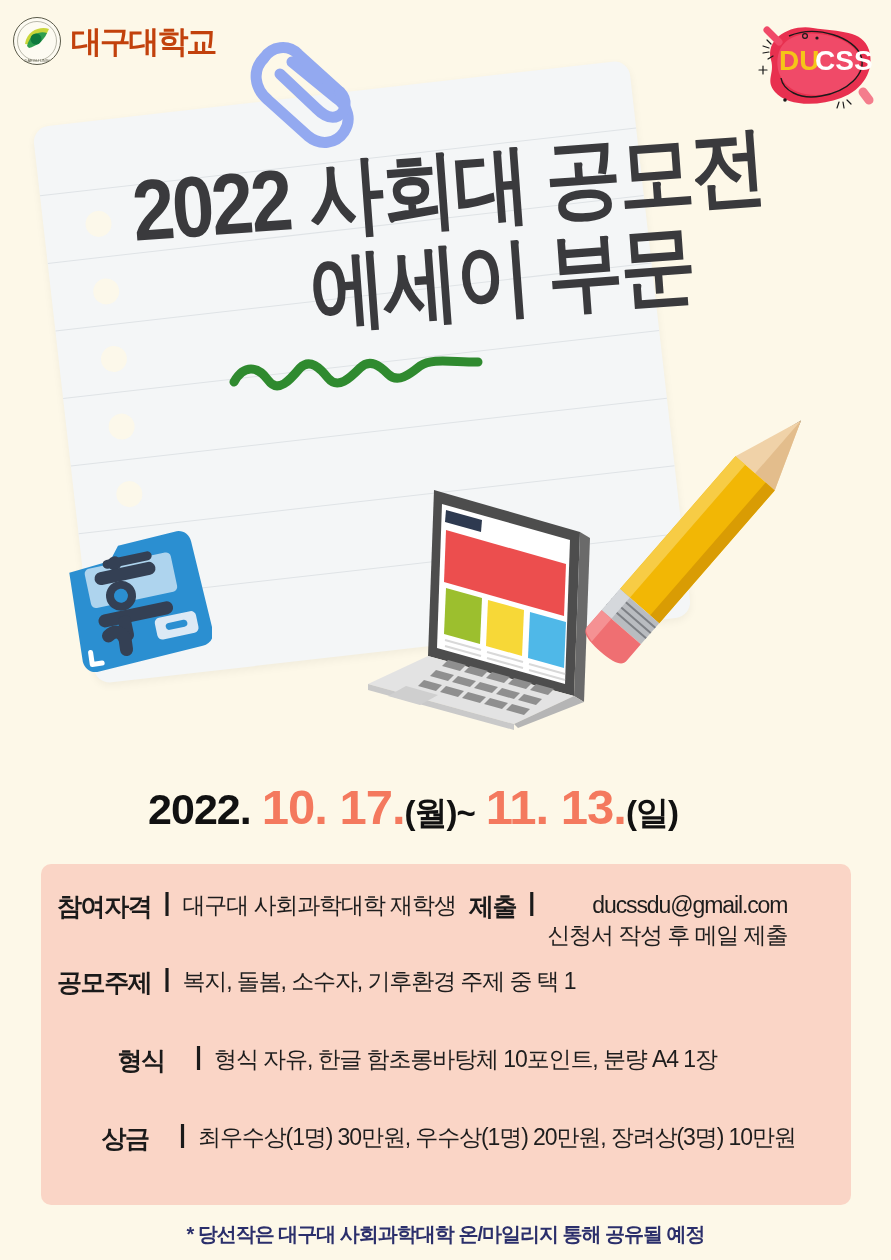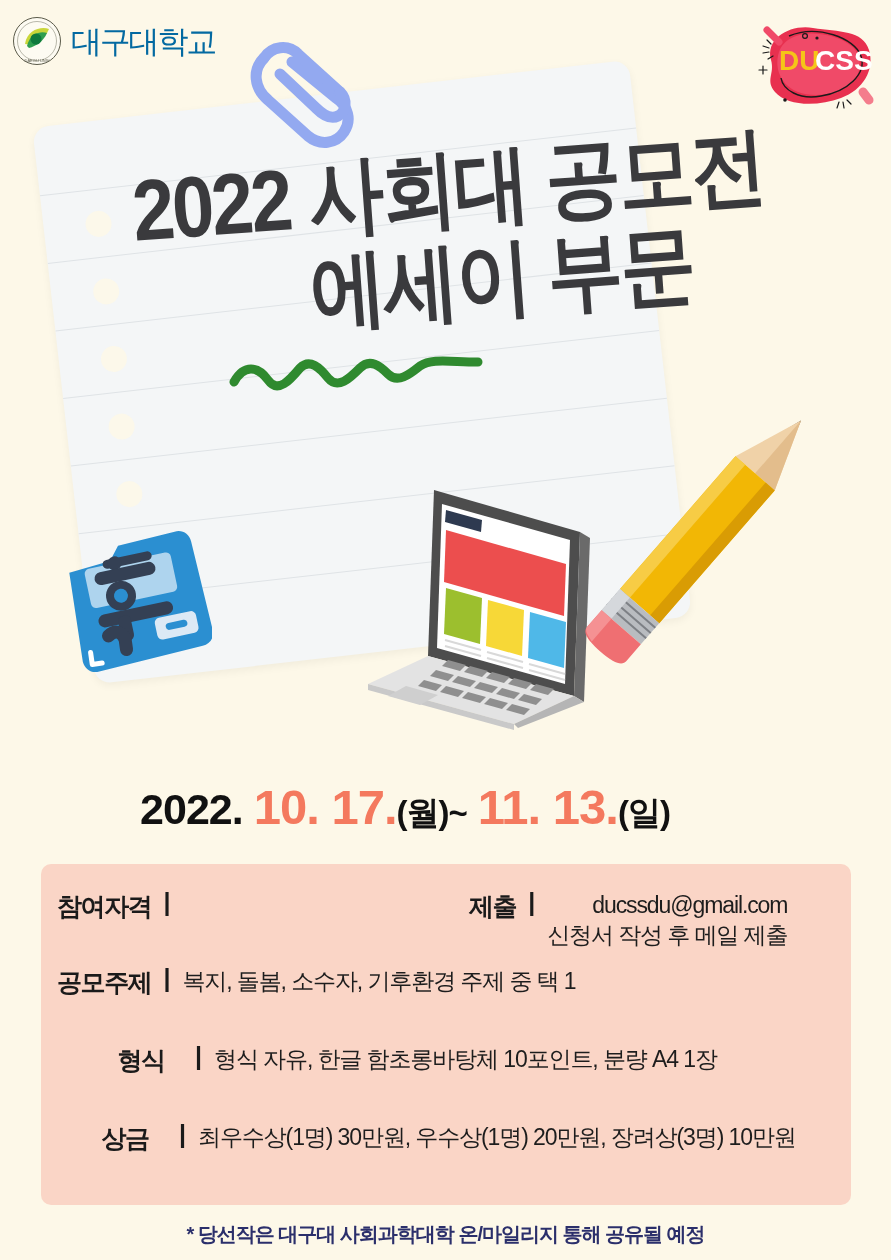--- a/index.html
+++ b/index.html
@@ -21,22 +21,22 @@
     position: absolute;
     left: 12px;
     top: 16px;
     display: flex;
     align-items: center;
     gap: 9px;
   }
   #uni-logo .seal { width: 50px; height: 50px; display: block; }
   #uni-logo .uni-name {
     font-size: 31px;
-    font-weight: 400;
-    color: #0369a1;
+    font-weight: 700;
+    color: #c2410c;
     letter-spacing: -2.2px;
     line-height: 1;
     white-space: nowrap;
   }
 
   #ducss-logo {
     position: absolute;
     right: 8px;
     top: 8px;
     width: 140px;
@@ -140,21 +140,21 @@
     left: 548px;
     top: 378px;
     width: 300px;
     height: 322px;
   }
   #pencil svg { display: block; width: 100%; height: 100%; }
 
   
   #date-line {
     position: absolute;
-    left: 0;
+    left: 8px;
     top: 779px;
     width: 810px;
     text-align: center;
     white-space: nowrap;
     font-weight: 800;
     font-size: 43px;
     letter-spacing: -1px;
     color: #111111;
   }
   #date-line .accent { color: #f4795e; font-size: 49px; }
@@ -397,20 +397,21 @@
     <span>2022.</span>
     <span class="accent">10. 17.</span><span class="dow">(월)~</span>
     <span class="accent">11. 13.</span><span class="dow">(일)</span>
   </div>
 
   <div id="info-panel">
 
     <div class="row" id="row-qual">
       <span class="lbl">참여자격</span>
       <span class="bar">|</span>
+      <span class="val">대구대 사회과학대학 재학생</span>
     </div>
 
     <div class="row" id="row-submit">
       <span class="lbl">제출</span>
       <span class="bar">|</span>
       <span style="display:flex;flex-direction:column;align-items:flex-start">
         <span class="val" style="align-self:flex-end">ducssdu@gmail.com</span>
         <span class="val">신청서 작성 후 메일 제출</span>
       </span>
     </div>

